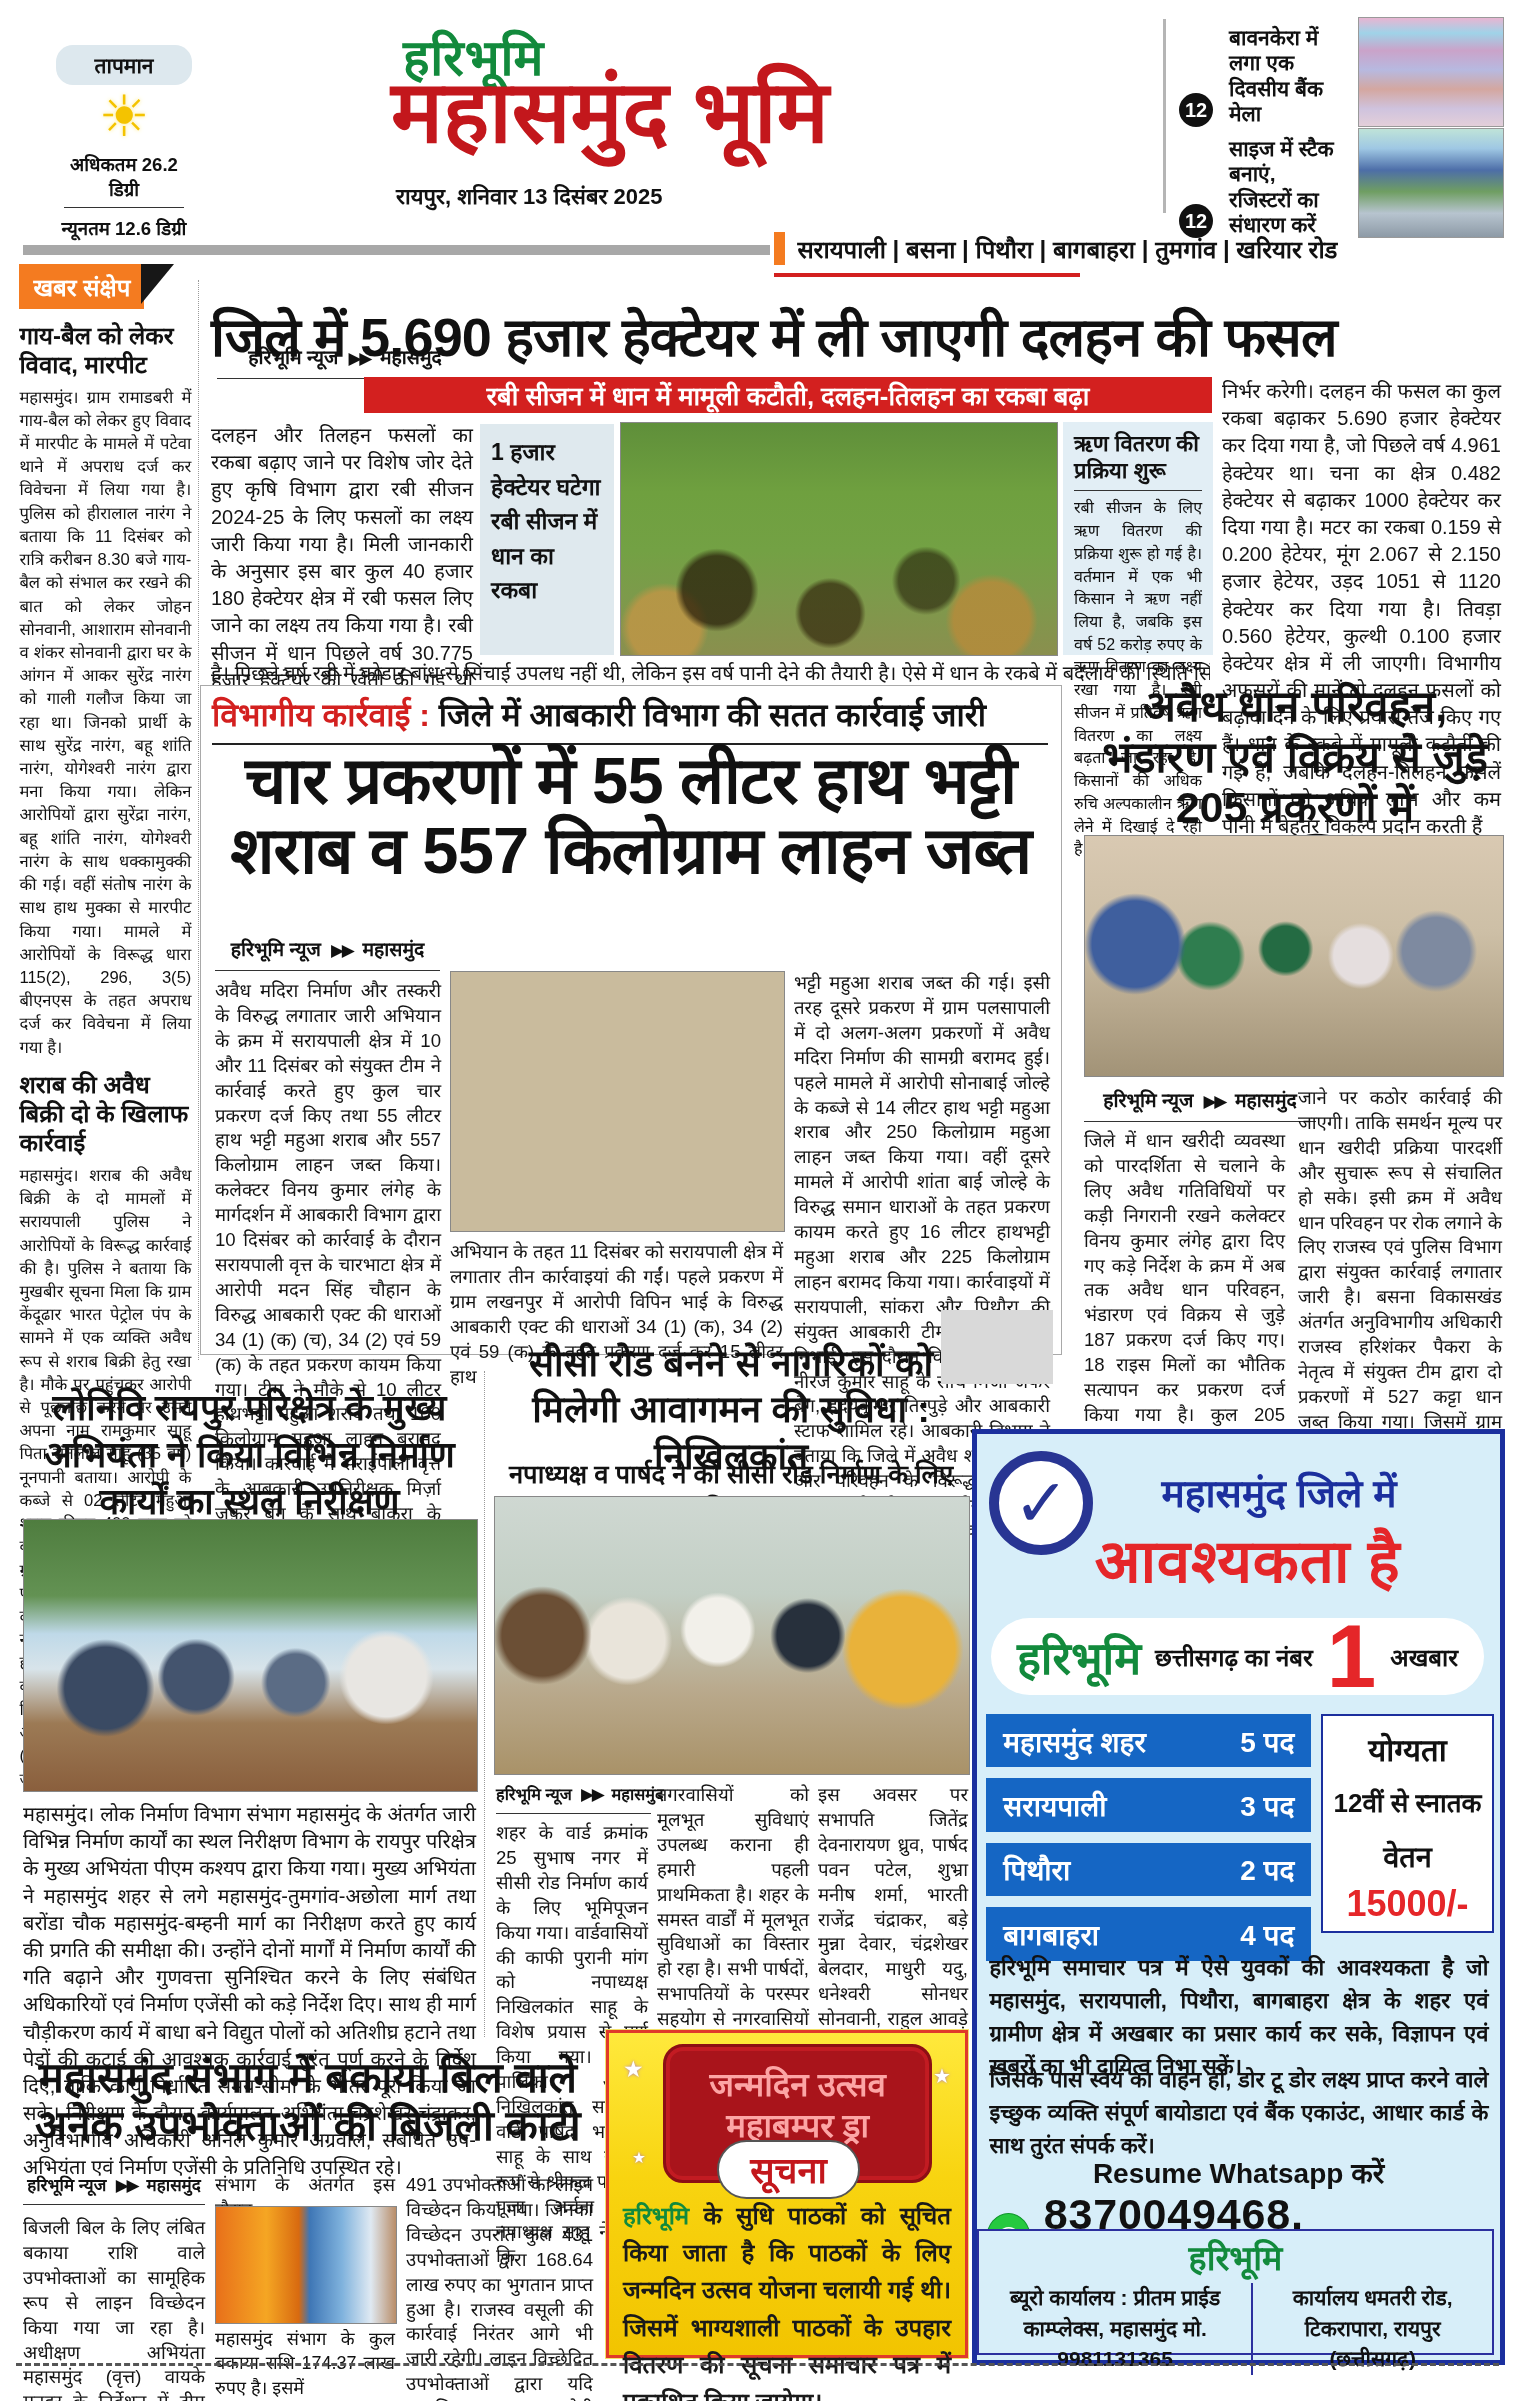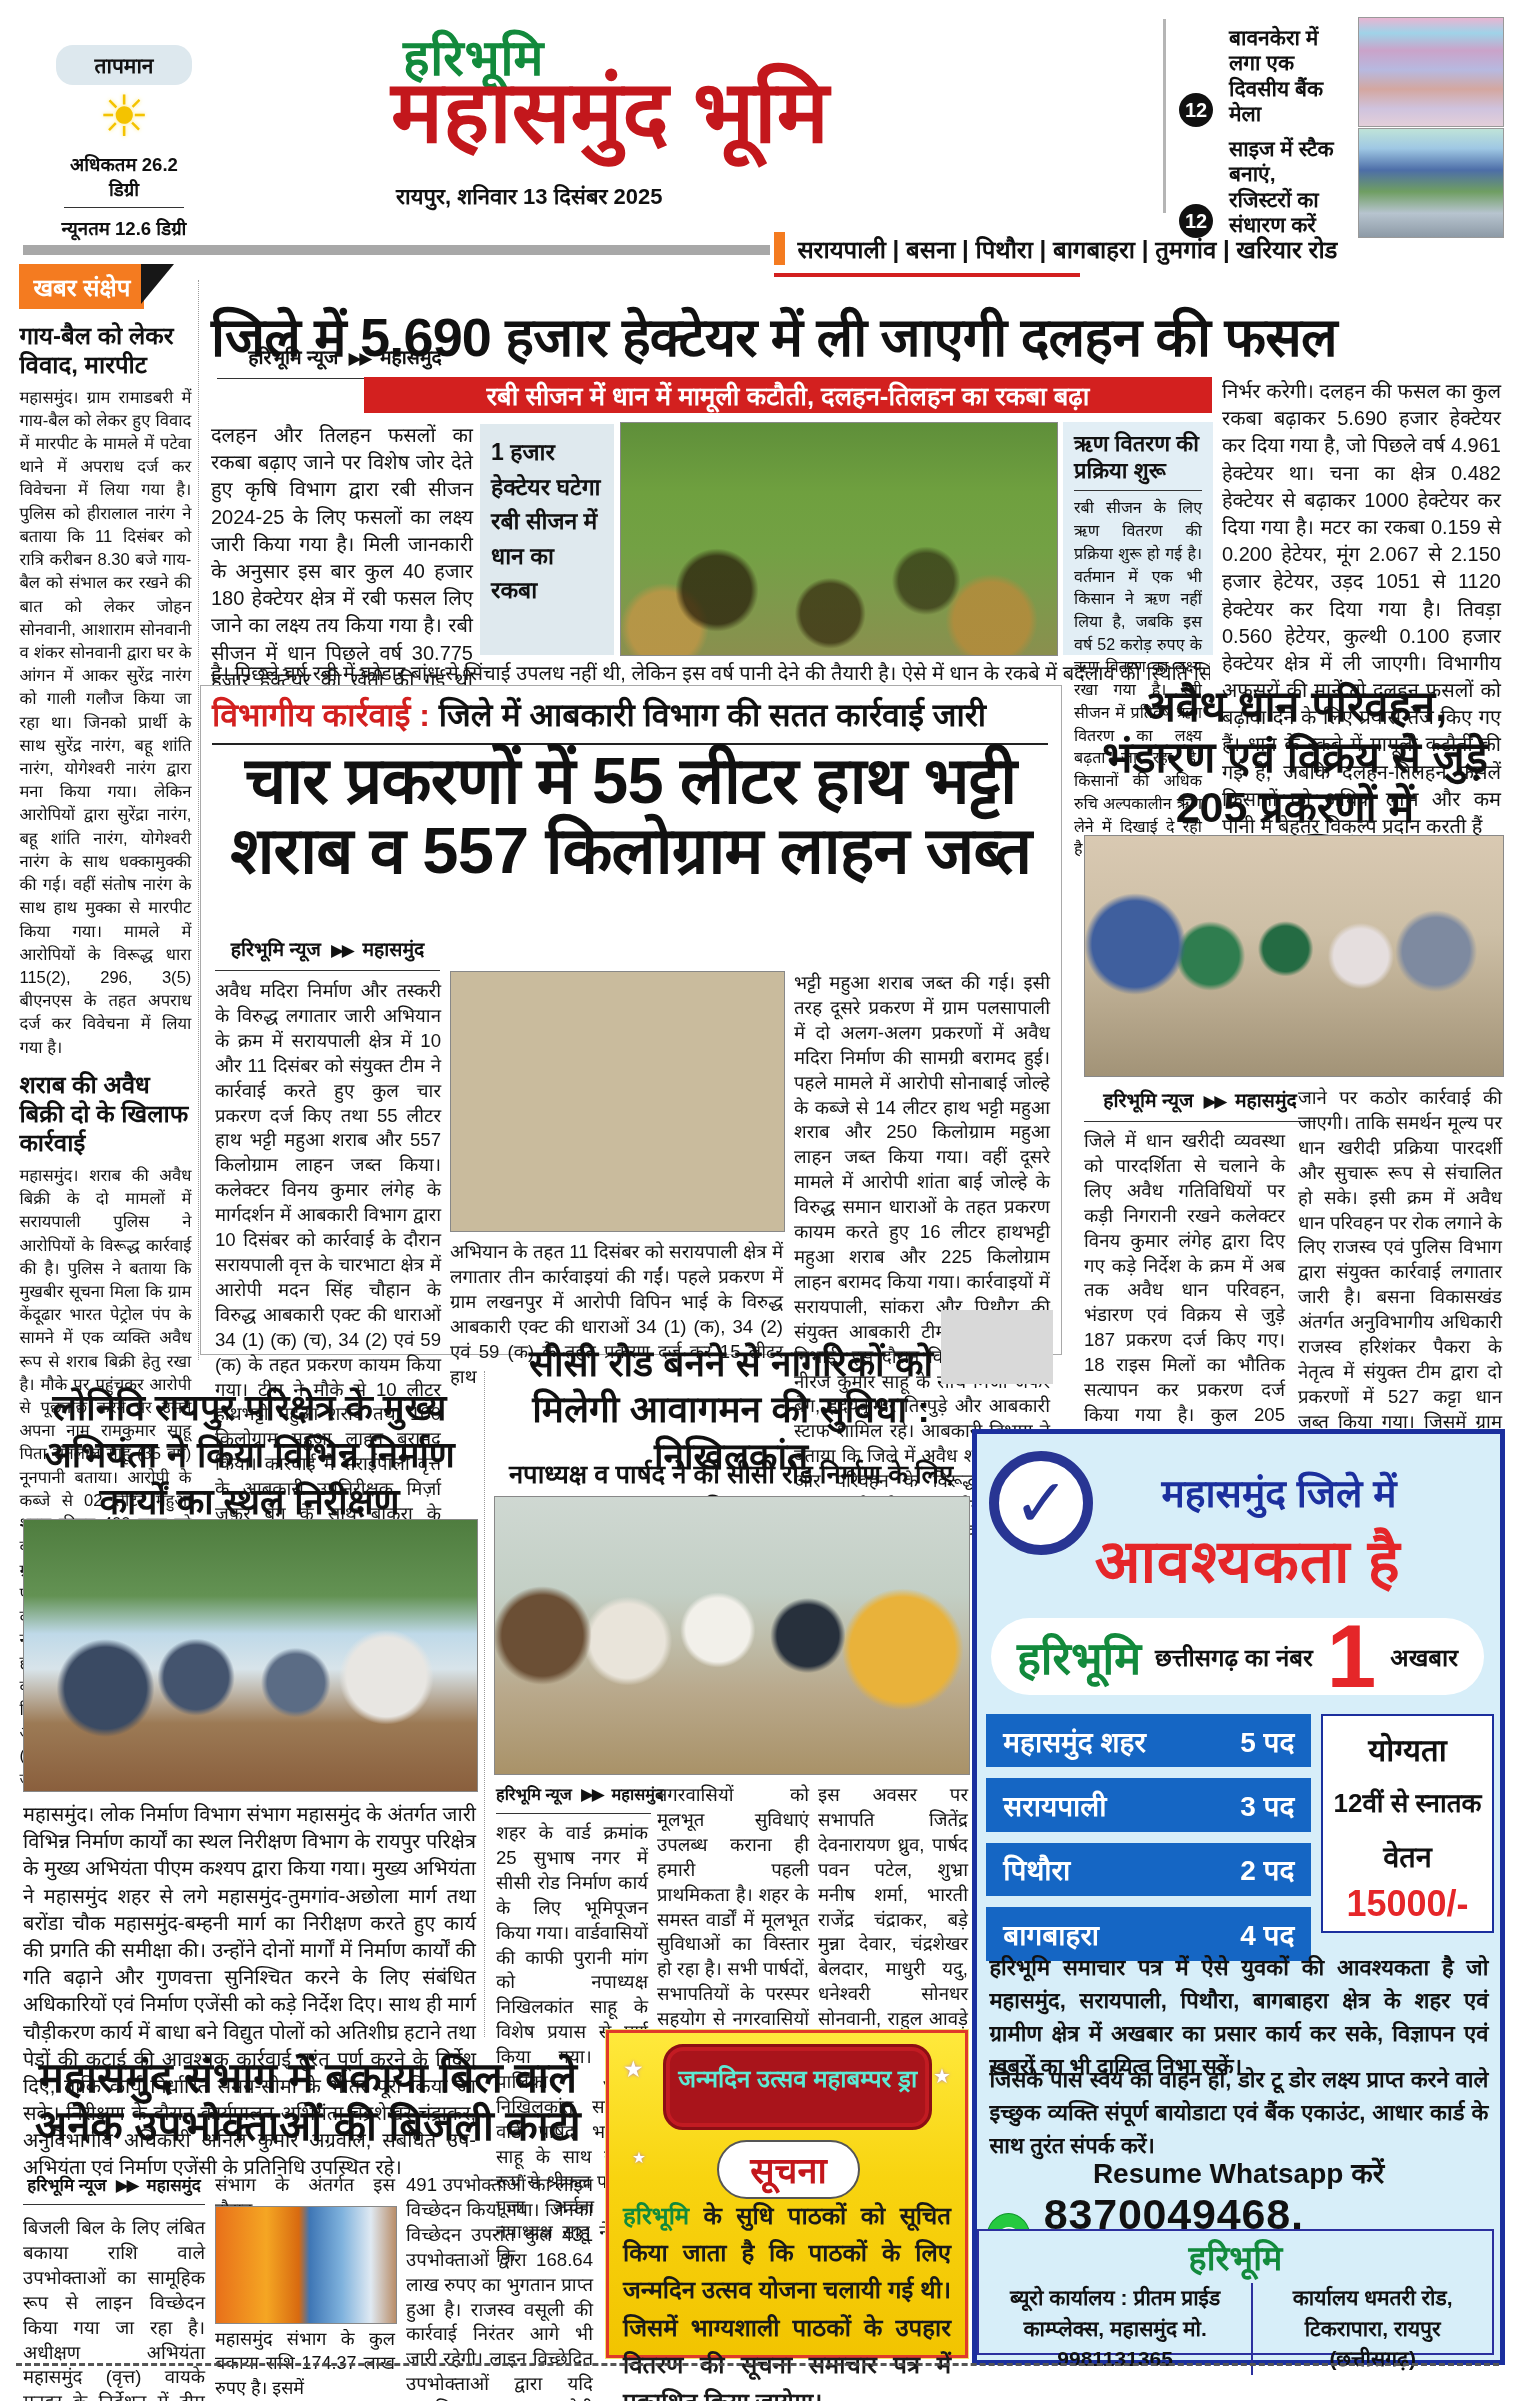--- a/index.html
+++ b/index.html
@@ -106,22 +106,22 @@
      border:0.8px solid #888;}
   .mini-sub{font-weight:bold;font-size:25.6px;}
 
   
   .power-headline{font-weight:bold;font-size:42px;line-height:1.15;}
   .photo-power{background:linear-gradient(90deg,#e8701a 0%,#f5a623 28%,#d86a10 46%,#3e76b5 52%,#7fb2dd 70%,#dfe9f2 86%,#b98d68 100%);border:0.8px solid #888;}
   .caption{font-size:18.6px;line-height:1.35;font-weight:bold;}
 
   
   .bday{background:linear-gradient(180deg,#ffe93c 0%,#f8d410 45%,#f2c400 100%);border:3.1px solid #e03a2a;outline:1.5px solid #f3e26a;}
-  .bday-plaque{background:#a9141b;border:3.1px solid #8c0f14;border-radius:20px;color:#5eead4;font-weight:bold;
-               font-size:24px;line-height:1.25;text-align:center;padding:17px 7.7px 33px 7.7px;
+  .bday-plaque{background:#a9141b;border:3.1px solid #8c0f14;border-radius:20px;color:#fca5a5;font-weight:bold;
+               font-size:33px;line-height:1.25;text-align:center;padding:17px 7.7px 33px 7.7px;
                box-shadow:0 0 0 3.9px #c21b22 inset;}
   .bday-badge{background:#fff;border:2.3px solid #555;border-radius:31px;color:#c3171c;font-weight:bold;
               font-size:36px;text-align:center;padding:3.1px 0;}
   .bday-body{font-weight:bold;font-size:24px;line-height:1.55;text-align:justify;color:#1a1a1a;}
   .star{position:absolute;color:#fff;text-shadow:0 0 3.1px #a76fd4;}
 
   
   .jobad{background:#d7eef9;border:5.4px solid #1b2f9e;}
   .check-icon{width:84px;height:84px;border-radius:50%;border:10px solid #283593;color:#283593;
               font-size:67px;font-weight:bold;display:flex;align-items:center;justify-content:center;background:#fff;}

